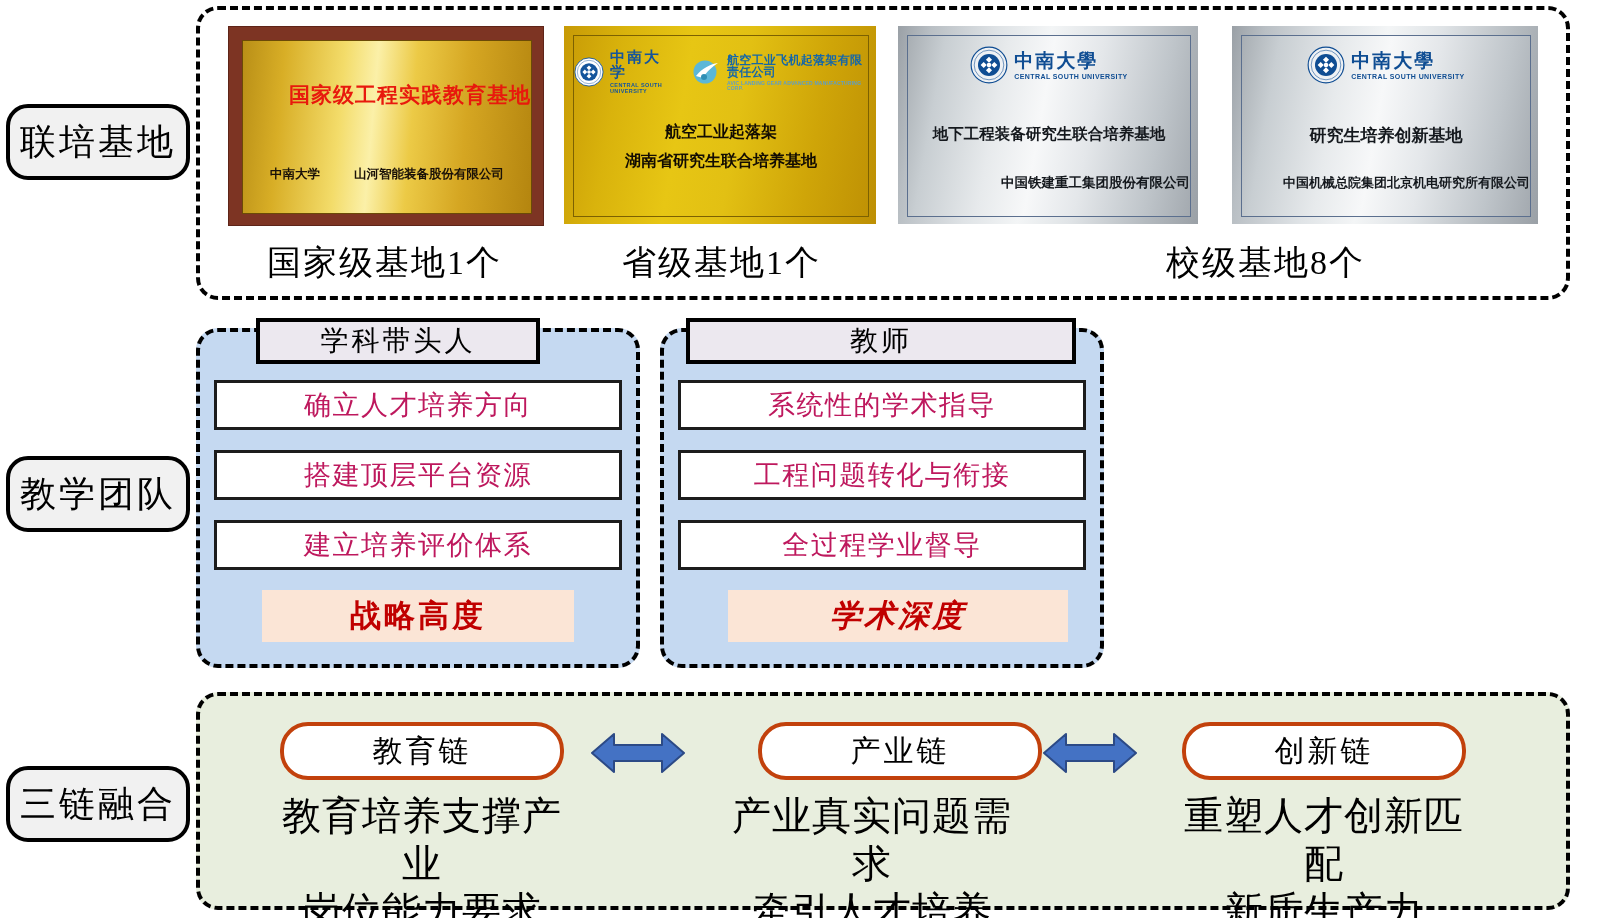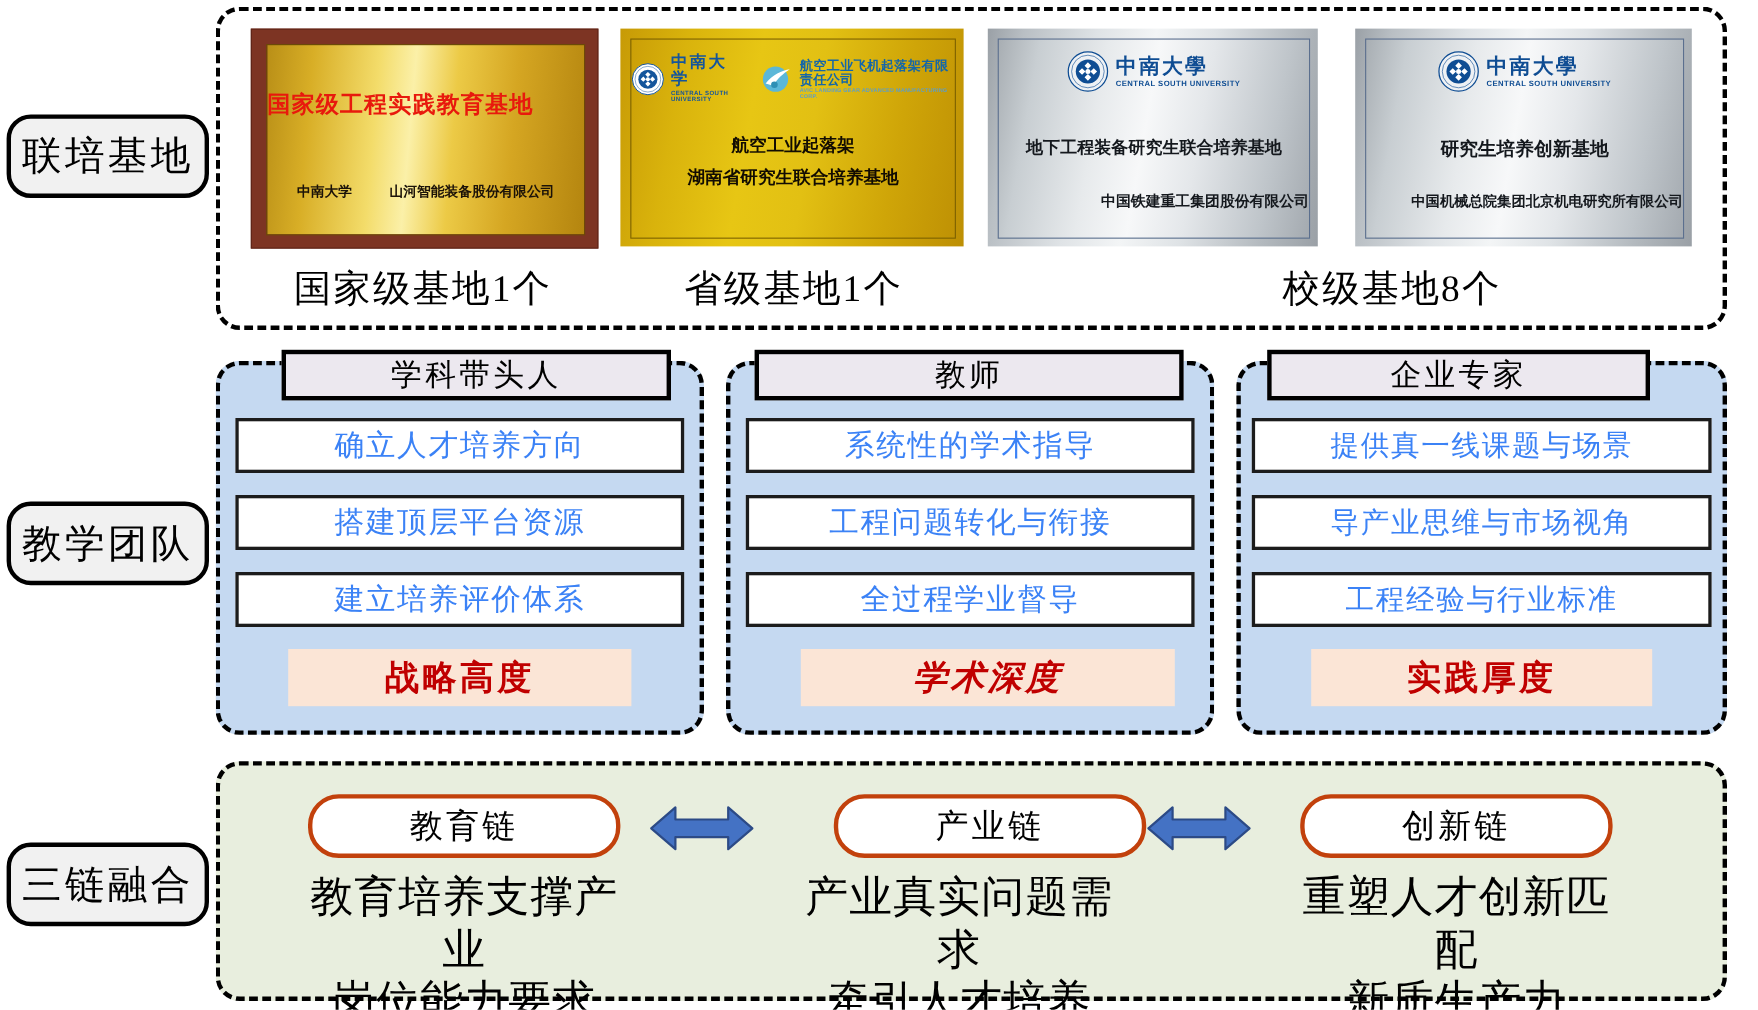--- a/index.html
+++ b/index.html
@@ -61,21 +61,21 @@
     border:1px solid #5e2418;
   }
   #plaque-1 .inner{
     width:100%;height:100%;
     background:linear-gradient(95deg,#b98f17 0%,#d8ae26 14%,#f3dc6a 34%,#fbf0a8 45%,#ecca46 58%,#d5a622 76%,#b4850f 100%);
     border:1px solid #6b4a06;
     position:relative;
   }
   #plaque-1 .title{
     position:absolute;left:0;right:0;top:40px;
-    text-align:left;
+    text-align:right;
     color:#e8190d;
     font-weight:bold;
     font-size:21px;
     letter-spacing:1px;
     font-family:"Liberation Sans","DejaVu Sans",sans-serif;
   }
   #plaque-1 .orgs{
     position:absolute;left:0;right:0;bottom:30px;
     display:flex;justify-content:center;gap:34px;
     color:#1b1208;
@@ -173,31 +173,31 @@
   .team-head{
     position:absolute;top:-14px;
     height:46px;
     background:#ece8ef;
     border:4px solid #000;
     display:flex;align-items:center;justify-content:center;
     font-size:28px;letter-spacing:3px;color:#000;
     box-sizing:border-box;white-space:nowrap;
     font-family:"Liberation Serif","DejaVu Serif",serif;
   }
-  #panel-team-1 .team-head{left:56px;width:354px;}
+  #panel-team-1 .team-head{left:56px;width:284px;}
   #panel-team-2 .team-head{left:22px;width:390px;}
   #panel-team-3 .team-head{left:24px;width:348px;}
 
   .team-item{
     position:absolute;left:14px;right:14px;
     height:50px;
     background:#ffffff;
     border:3px solid #1c1c1c;
     display:flex;align-items:center;justify-content:center;
-    font-size:27px;letter-spacing:1.5px;color:#3b82f6;
+    font-size:27px;letter-spacing:1.5px;color:#be185d;
     box-sizing:border-box;white-space:nowrap;
     font-family:"Liberation Serif","DejaVu Serif",serif;
   }
   .ti-0{top:48px;}
   .ti-1{top:118px;}
   .ti-2{top:188px;}
   #panel-team-1 .team-item{font-size:27px;}
   #panel-team-2 .team-item{font-size:27px;}
   #panel-team-3 .team-item{font-size:26px;left:10px;right:10px;}
 
@@ -363,27 +363,20 @@
   </div>
 
   <div class="panel panel-team" id="panel-team-2">
     <div class="team-head">教师</div>
     <div class="team-item ti-0">系统性的学术指导</div>
     <div class="team-item ti-1">工程问题转化与衔接</div>
     <div class="team-item ti-2">全过程学业督导</div>
     <div class="team-foot">学术深度</div>
   </div>
 
-  <div class="panel panel-team" id="panel-team-3">
-    <div class="team-head">企业专家</div>
-    <div class="team-item ti-0">提供真一线课题与场景</div>
-    <div class="team-item ti-1">导产业思维与市场视角</div>
-    <div class="team-item ti-2">工程经验与行业标准</div>
-    <div class="team-foot">实践厚度</div>
-  </div>
 
   <div class="panel" id="panel-chain">
     <div class="chain-node" id="chain-node-0">教育链</div>
     <div class="chain-node" id="chain-node-1">产业链</div>
     <div class="chain-node" id="chain-node-2">创新链</div>
 
     <svg class="chain-arrow" id="chain-arrow-0" viewBox="0 0 96 46">
       <path d="M2 23 L24 4 L24 15 L72 15 L72 4 L94 23 L72 42 L72 31 L24 31 L24 42 Z" fill="#4472c4" stroke="#2c4a86" stroke-width="2" stroke-linejoin="round"></path>
     </svg>
     <svg class="chain-arrow" id="chain-arrow-1" viewBox="0 0 96 46">

